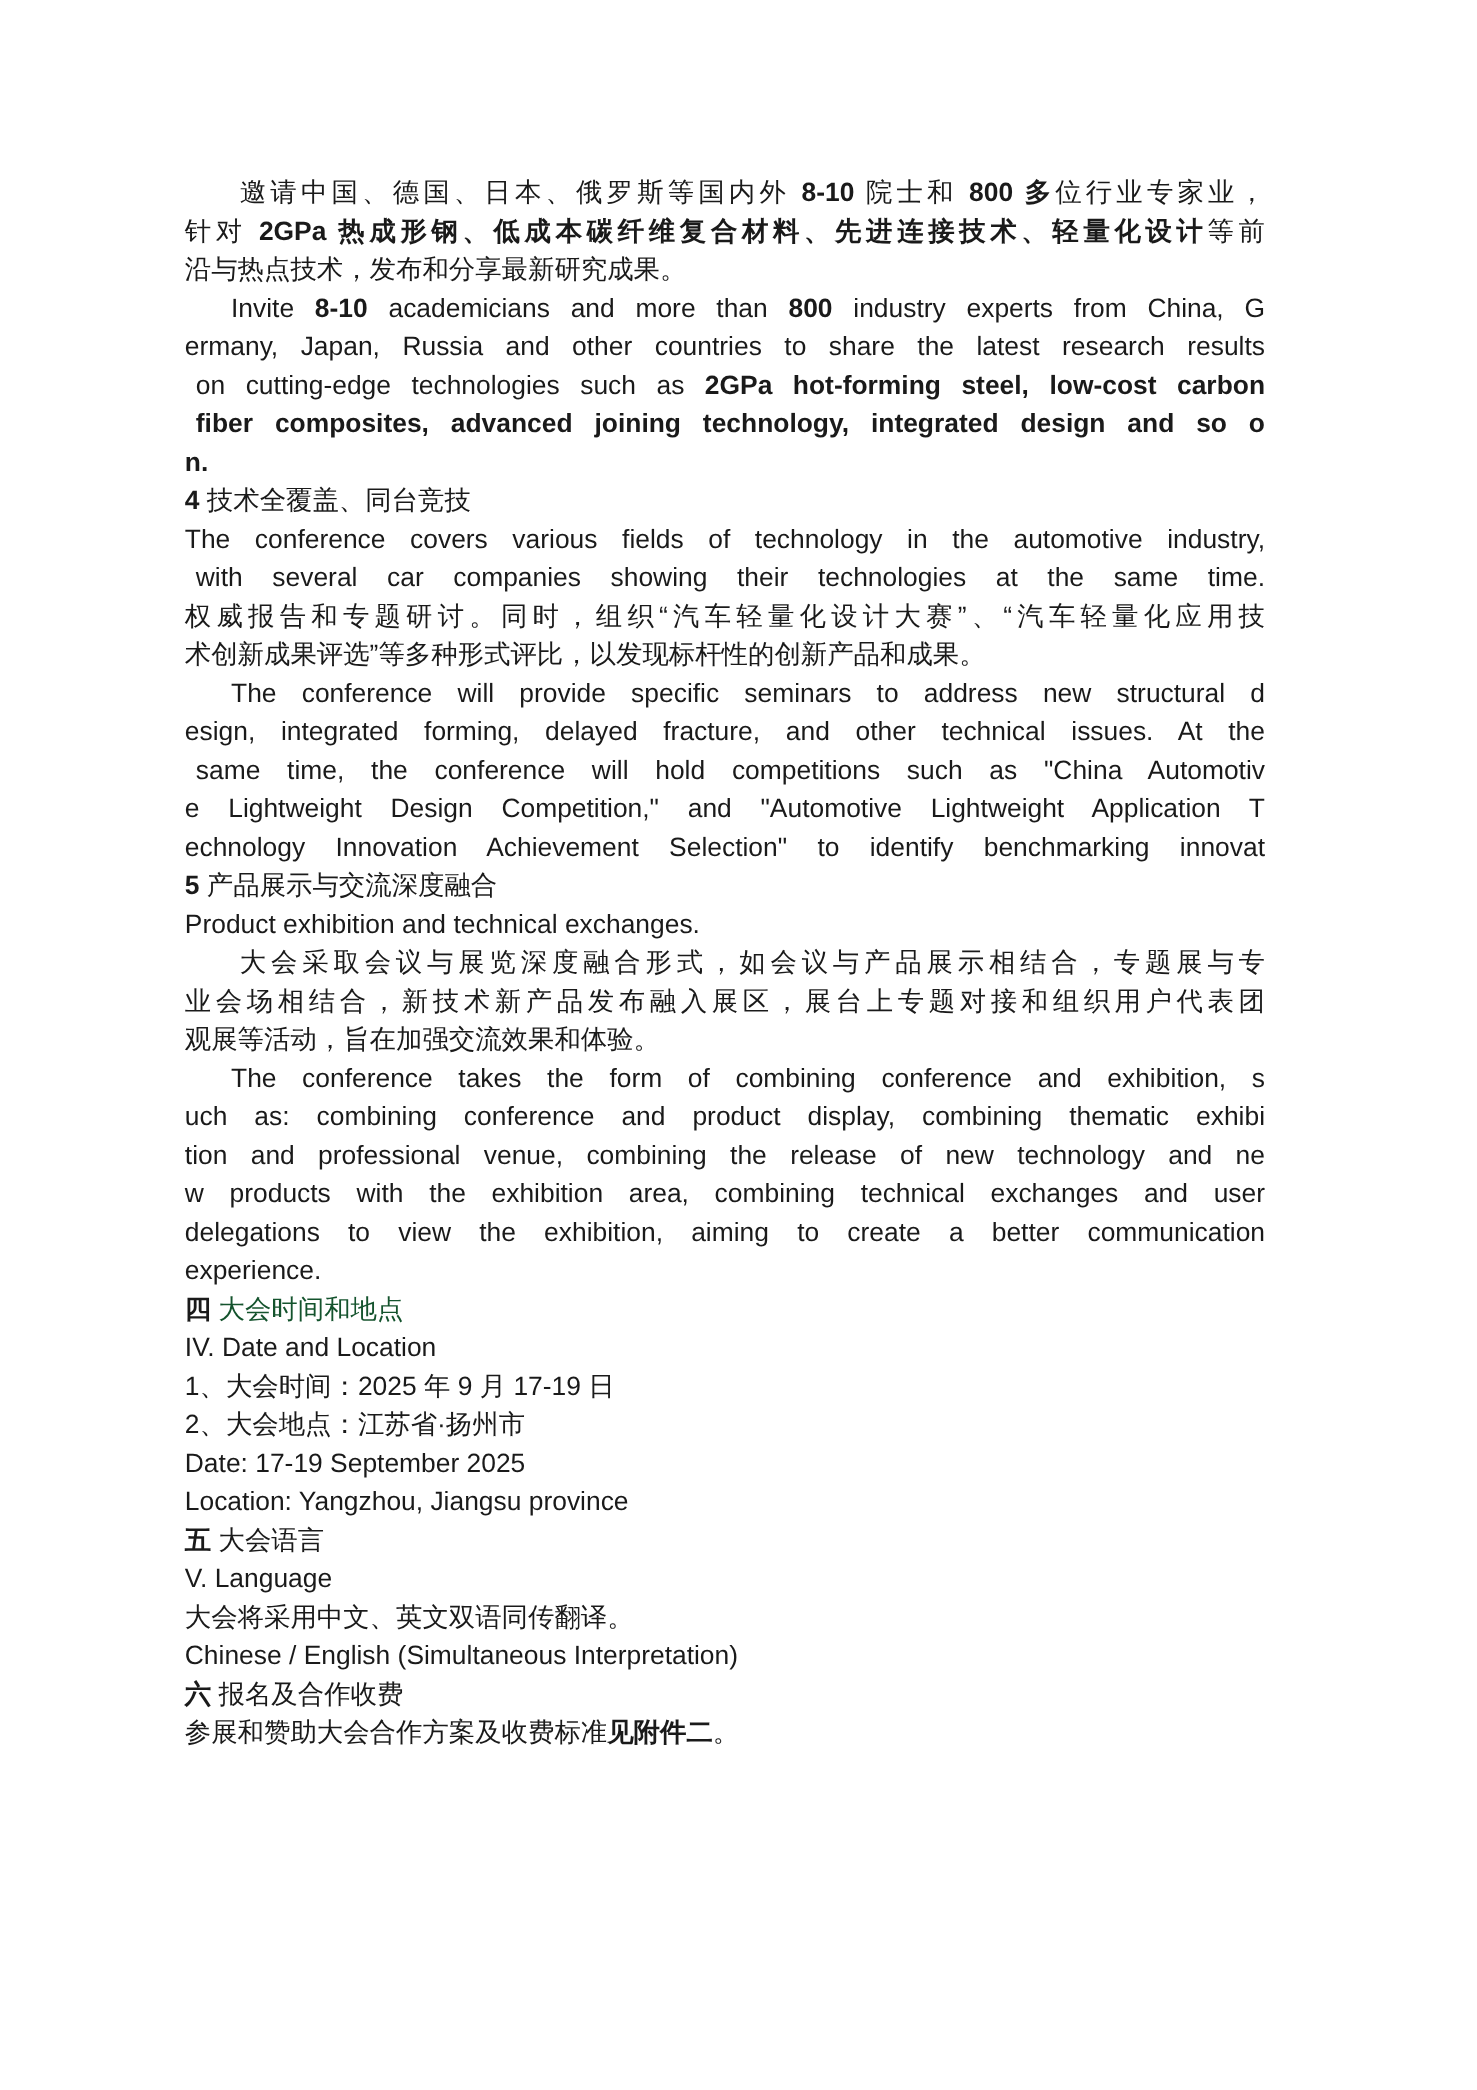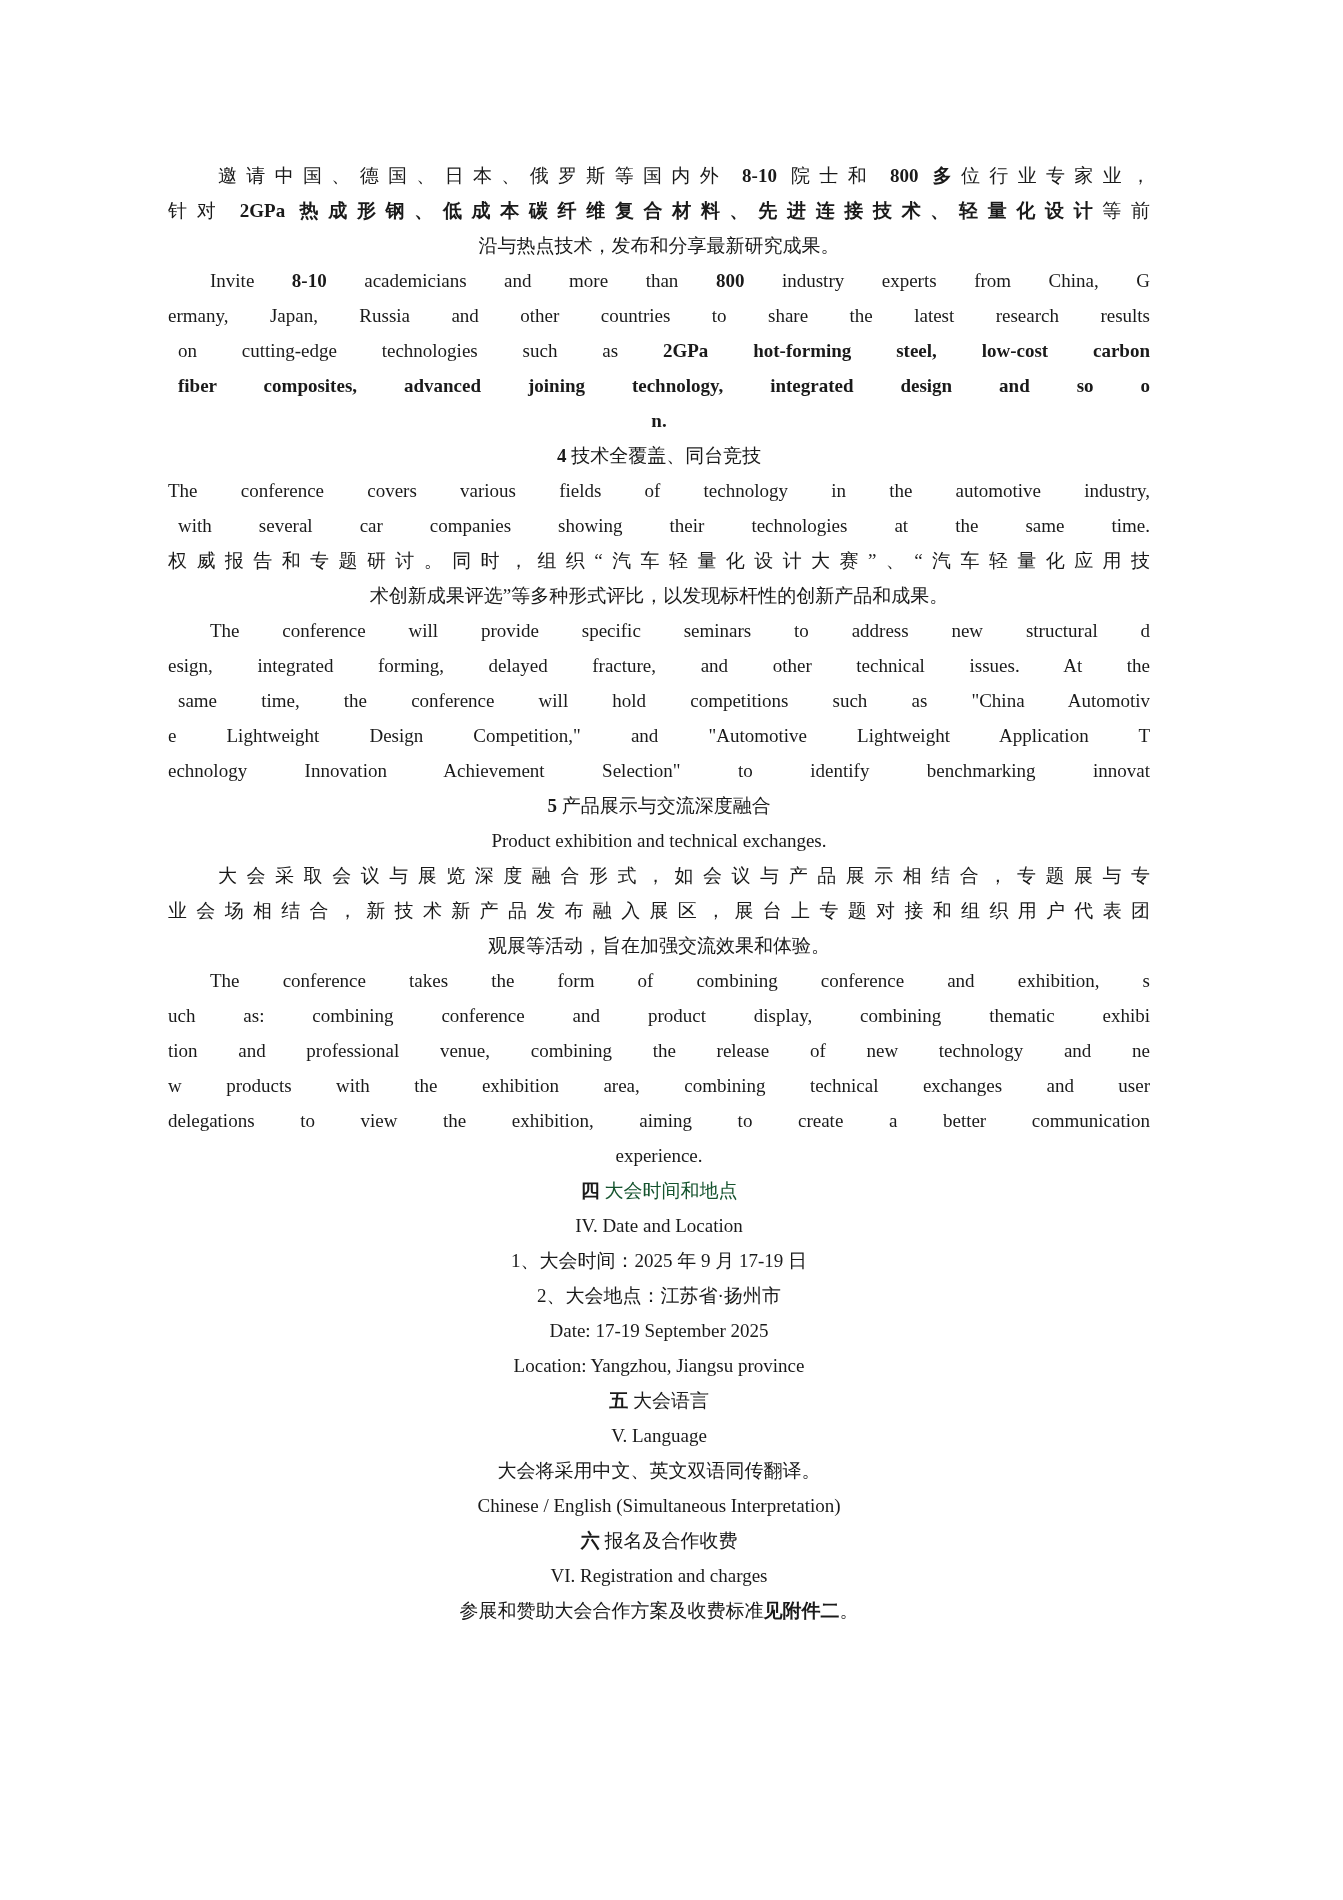--- a/index.html
+++ b/index.html
@@ -16,33 +16,33 @@
     font-family: "Liberation Sans", sans-serif;
   }
   .doc {
     position: absolute;
     left: 168px;
     top: 158px;
     width: 982px;
   }
   .line {
     
-    font-family: Liberation Serif, serif;
-    font-size: 19px;
+    font-family: Liberation Sans, sans-serif;
+    font-size: 24px;
     line-height: 35px;
     min-height: 35px;
     color: #1a1a1a;
     white-space: normal;
   }
   .line.justify {
     text-align: justify;
     text-align-last: justify;
   }
   .line.left {
-    text-align: center;
+    text-align: left;
   }
   .b {
     font-weight: 700;
   }
 </style>
 </head>
 <body>
 
 <div class="page">
   <div class="doc">
@@ -79,16 +79,15 @@
       <div class="line left"><span>IV. Date and Location</span></div>
       <div class="line left"><span>1、大会时间：2025 年 9 月 17-19 日</span></div>
       <div class="line left"><span>2、大会地点：江苏省·扬州市</span></div>
       <div class="line left"><span>Date:  17-19  September  2025</span></div>
       <div class="line left"><span>Location:  Yangzhou,  Jiangsu  province</span></div>
       <div class="line left"><span class="b">五</span><span> 大会语言</span></div>
       <div class="line left"><span>V. Language</span></div>
       <div class="line left"><span>大会将采用中文、英文双语同传翻译。</span></div>
       <div class="line left"><span>Chinese  /  English  (Simultaneous  Interpretation)</span></div>
       <div class="line left"><span class="b">六</span><span> 报名及合作收费</span></div>
-      <div class="line left"><span>VI. Registration and charges</span></div>
       <div class="line left"><span>参展和赞助大会合作方案及收费标准</span><span class="b">见附件二</span><span>。</span></div>
     </div>
 </div>
 
 </body></html>

